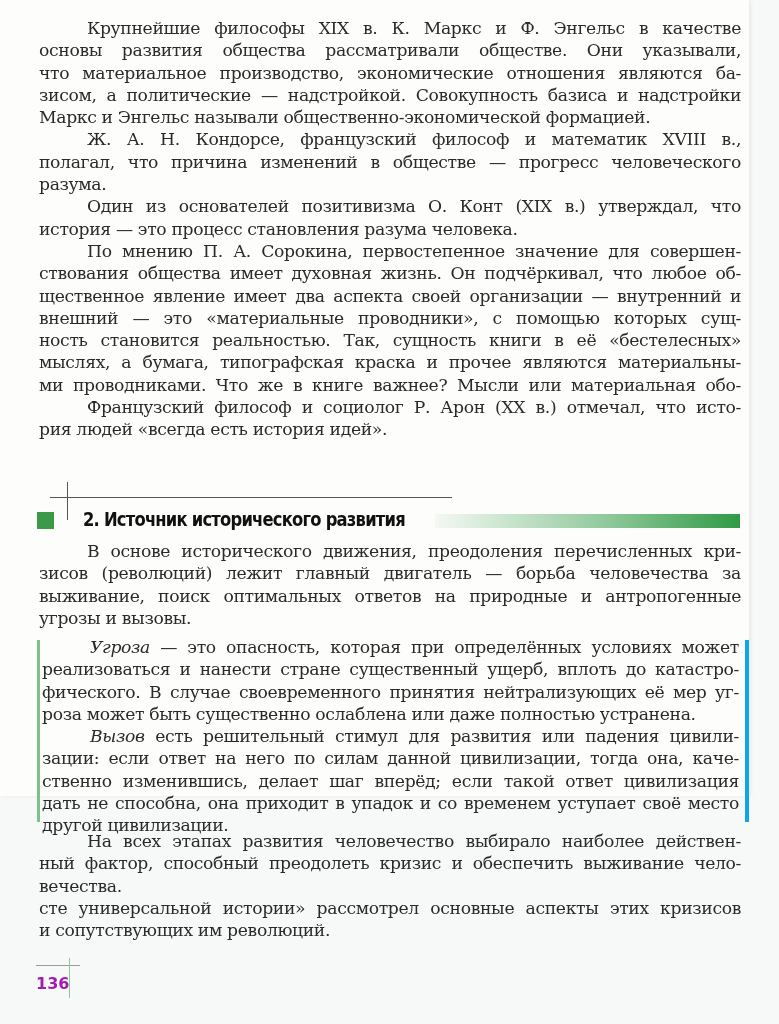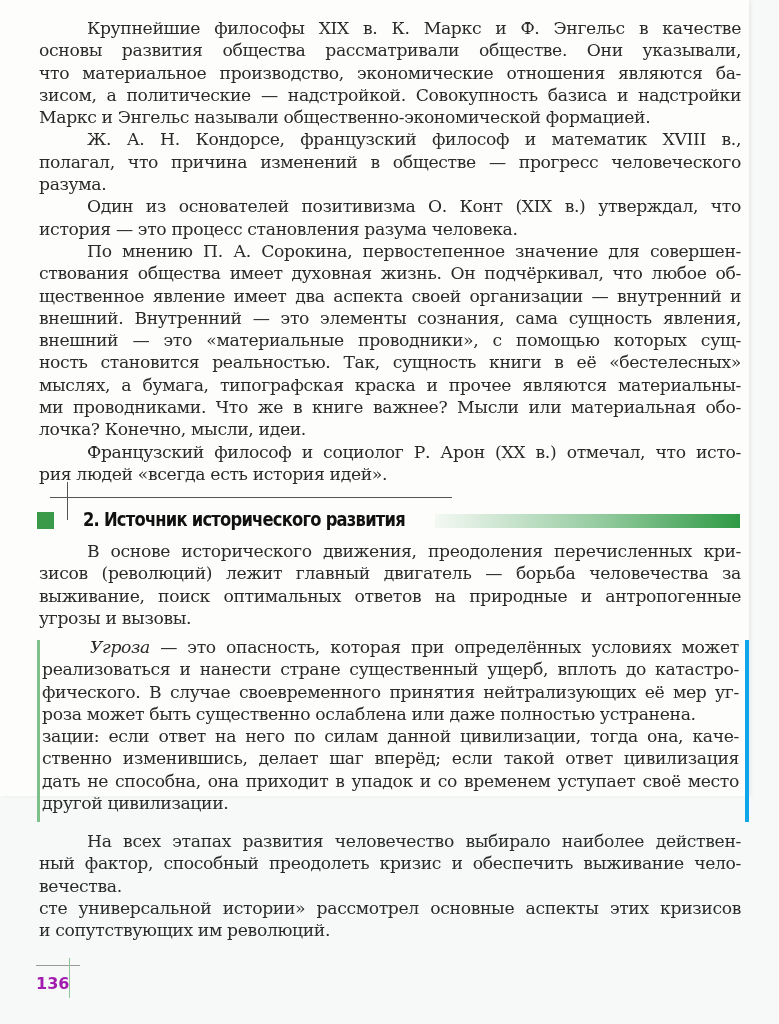--- a/index.html
+++ b/index.html
@@ -81,26 +81,24 @@
       <span class="line last" style="text-indent:0">разума.</span>
     </p>
     <p>
       <span class="line">Один из основателей позитивизма О. Конт (XIX в.) утверждал, что</span>
       <span class="line last" style="text-indent:0">история — это процесс становления разума человека.</span>
     </p>
     <p>
       <span class="line">По мнению П. А. Сорокина, первостепенное значение для совершен-</span>
       <span class="line" style="text-indent:0">ствования общества имеет духовная жизнь. Он подчёркивал, что любое об-</span>
       <span class="line" style="text-indent:0">щественное явление имеет два аспекта своей организации — внутренний и</span>
-      <span class="line" style="text-indent:0">внешний. Внутренний — это элементы сознания, сама сущность явления,</span>
       <span class="line" style="text-indent:0">внешний — это «материальные проводники», с помощью которых сущ-</span>
       <span class="line" style="text-indent:0">ность становится реальностью. Так, сущность книги в её «бестелесных»</span>
       <span class="line" style="text-indent:0">мыслях, а бумага, типографская краска и прочее являются материальны-</span>
       <span class="line" style="text-indent:0">ми проводниками. Что же в книге важнее? Мысли или материальная обо-</span>
-      <span class="line last" style="text-indent:0">лочка? Конечно, мысли, идеи.</span>
     </p>
     <p>
       <span class="line">Французский философ и социолог Р. Арон (XX в.) отмечал, что исто-</span>
       <span class="line last" style="text-indent:0">рия людей «всегда есть история идей».</span>
     </p>
   </div>
 
   <div class="rule-top"></div>
   <div class="rule-tick"></div>
   <div class="section-head">
@@ -120,20 +118,21 @@
 
   <div class="defbox">
     <div class="text" style="top:-4px;">
       <p>
         <span class="line"><i>Угроза</i><span> — это опасность, которая при определённых условиях может</span></span>
         <span class="line" style="text-indent:0">реализоваться и нанести стране существенный ущерб, вплоть до катастро-</span>
         <span class="line" style="text-indent:0">фического. В случае своевременного принятия нейтрализующих её мер уг-</span>
         <span class="line last" style="text-indent:0">роза может быть существенно ослаблена или даже полностью устранена.</span>
       </p>
       <p>
+        <span class="line"><i>Вызов</i><span> есть решительный стимул для развития или падения цивили-</span></span>
         <span class="line" style="text-indent:0">зации: если ответ на него по силам данной цивилизации, тогда она, каче-</span>
         <span class="line" style="text-indent:0">ственно изменившись, делает шаг вперёд; если такой ответ цивилизация</span>
         <span class="line" style="text-indent:0">дать не способна, она приходит в упадок и со временем уступает своё место</span>
         <span class="line last" style="text-indent:0">другой цивилизации.</span>
       </p>
     </div>
   </div>
 
   <div class="text" style="top:830px;">
     <p>

